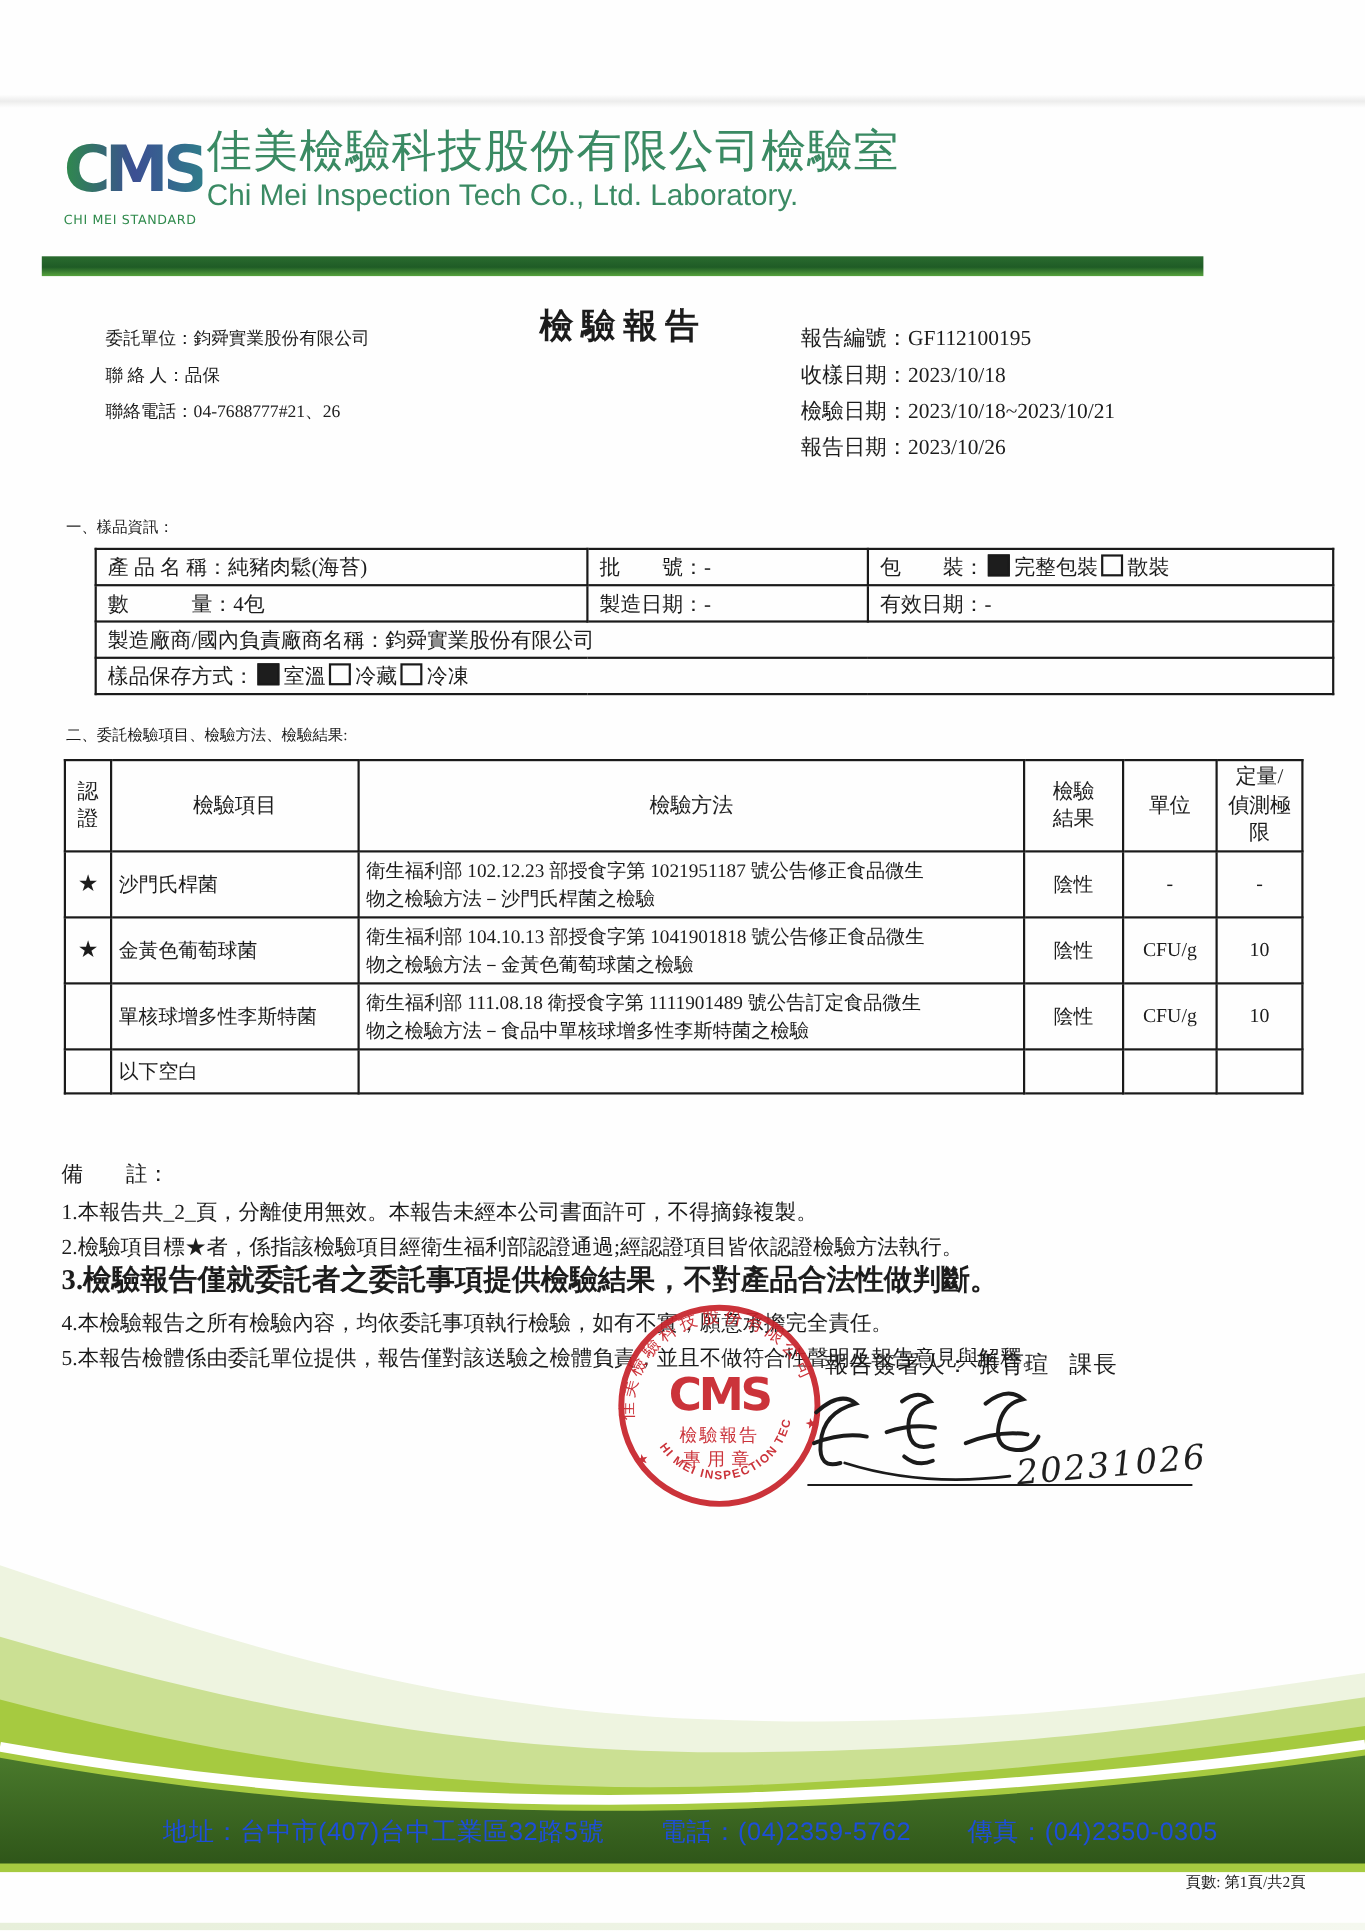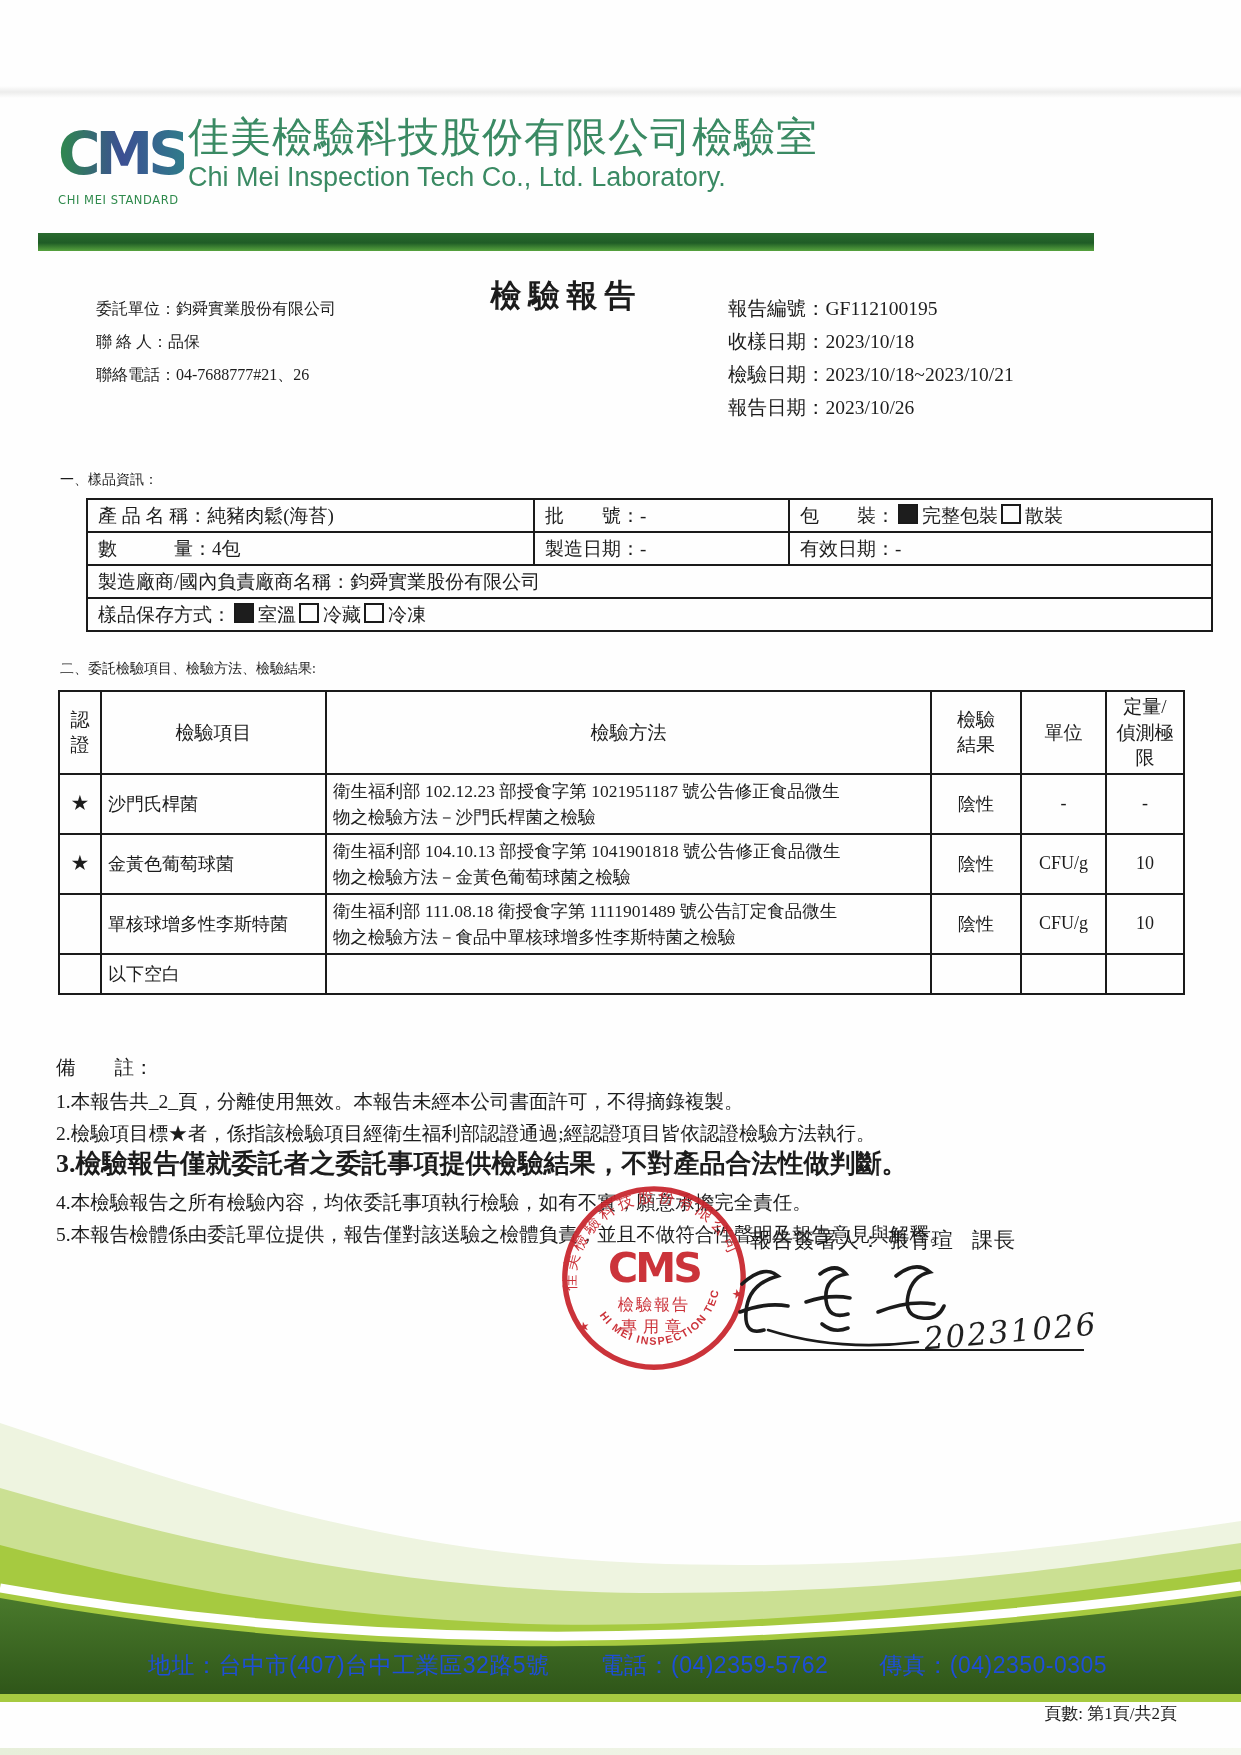--- a/index.html
+++ b/index.html
@@ -58,21 +58,21 @@
   .stamp{position:absolute;left:556px;top:1180px;opacity:.93;}
   .signoff{position:absolute;left:750px;top:1226px;font-size:21px;letter-spacing:1px;white-space:nowrap;}
   .signoff .who{margin-left:6px;}
   .signoff .rank{margin-left:18px;}
   .signature{position:absolute;left:728px;top:1252px;}
 
   .footer-art{position:absolute;left:0;top:1368px;width:1241px;height:334px;}
   .footer-text{position:absolute;left:148px;top:1650px;width:1000px;color:#1d4ed8;
         font-family:"Liberation Sans","DejaVu Sans",sans-serif;font-size:23px;letter-spacing:.5px;white-space:nowrap;}
   .footer-text .seg{margin-right:44px;}
-  .page-num{position:absolute;right:64px;top:1702px;font-size:17px;white-space:nowrap;}
+  .page-num{position:absolute;right:54px;top:1702px;font-size:14px;white-space:nowrap;}
 </style>
 </head>
 <body>
 
 <div class="page">
 
   <div class="scan-streak"></div>
 
   <svg class="logo" width="126" height="106" viewBox="0 0 126 106">
     <defs>

